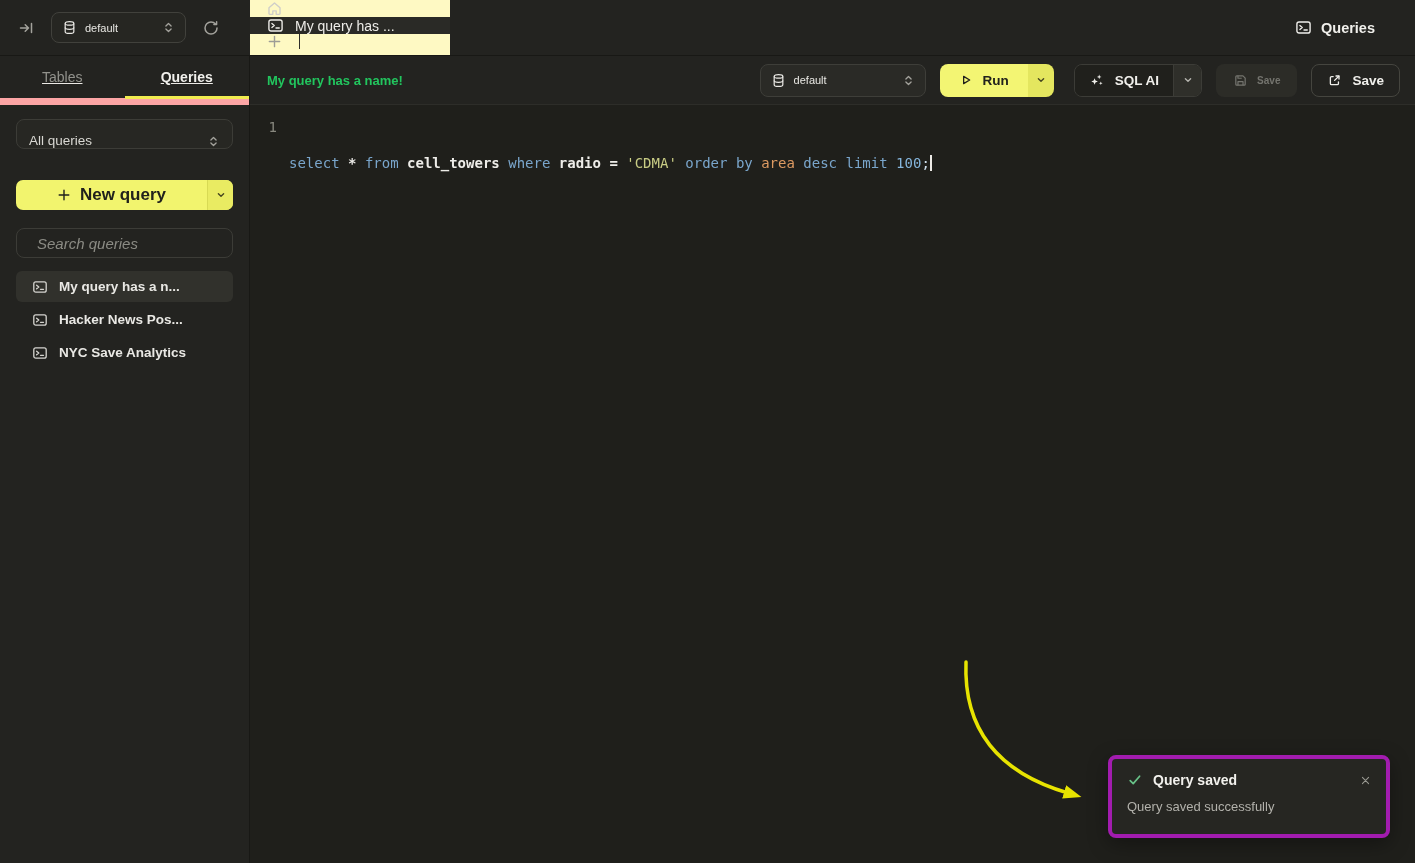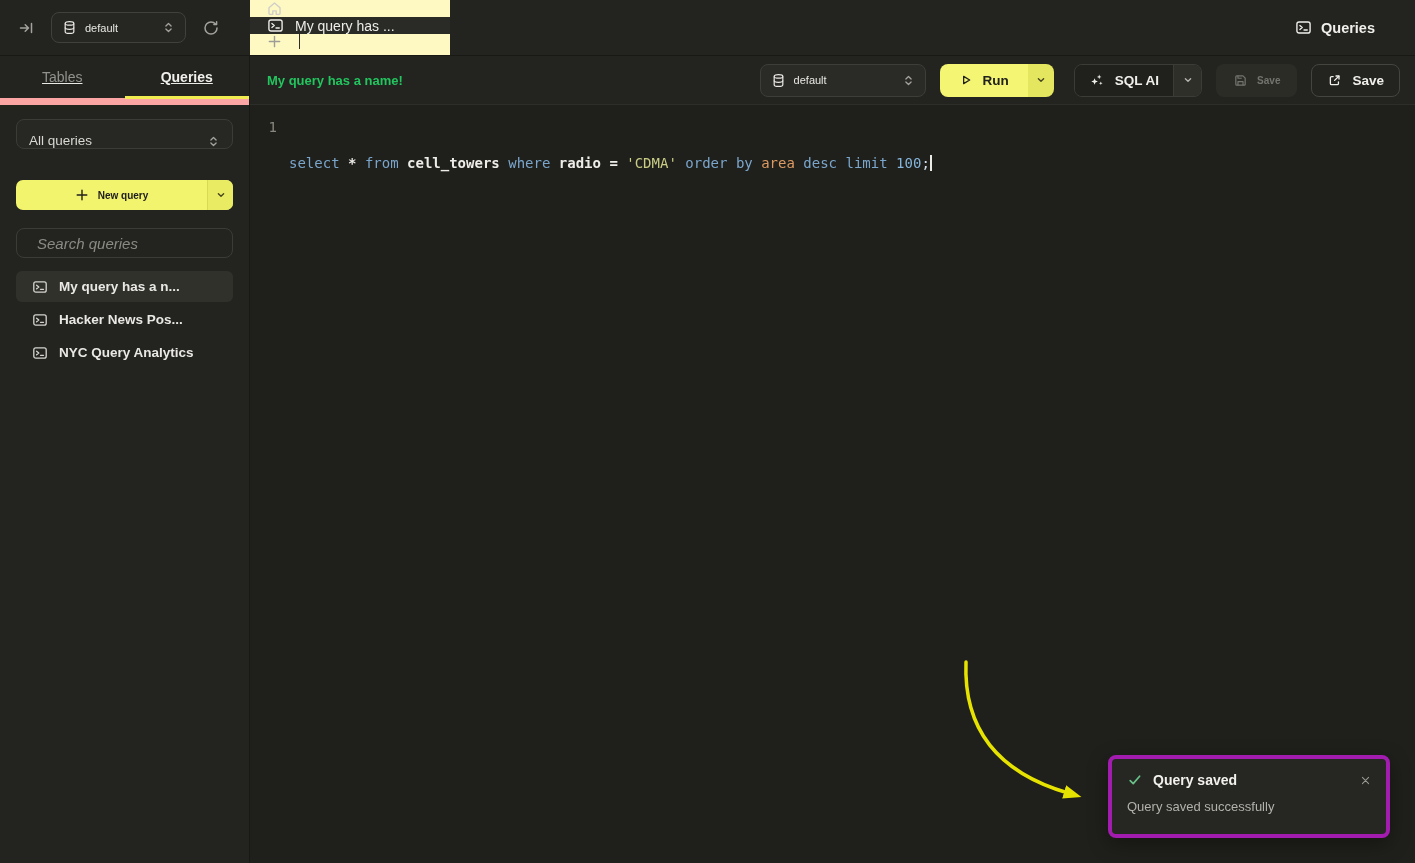--- a/index.html
+++ b/index.html
@@ -41,21 +41,21 @@
   .sidebar-tab.active { color:#f1f0ec; font-weight:600; }
   .sidebar-tab.active::after { content:""; position:absolute; left:0; right:0; bottom:-1px; height:3px;
     background:#f0eb4e; }
   .sidebar-body { padding:14px 16px 0; }
   .select-box { display:flex; align-items:flex-end; height:30px; background:#272723; border:1px solid #3c3c37;
     border-radius:8px; padding:0 12px; font-size:13.5px; color:#d9d8d3; cursor:pointer; }
   .select-box .updown { margin-left:auto; color:#a3a29c; }
   .newquery { margin-top:31px; height:30px; display:flex; border-radius:7px; overflow:hidden;
     background:#f2f46e; cursor:pointer; }
   .newquery-main { flex:1; display:flex; align-items:center; justify-content:center; gap:9px;
-    color:#21211c; font-size:10px; font-weight:600; }
+    color:#21211c; font-size:17px; font-weight:600; }
   .newquery-arrow { width:26px; display:flex; align-items:center; justify-content:center;
     background:#e9eb62; border-left:1px solid #d8da54; color:#45451f; }
   .searchbox { margin-top:18px; height:30px; display:flex; align-items:center; gap:9px;
     border:1px solid #3c3c37; border-radius:8px; padding:0 11px; color:#8b8b84; }
   .searchbox input { flex:1; background:transparent; border:none; outline:none; font-size:15px;
     color:#f97316; font-family:"Liberation Sans", sans-serif;font-style:italic; }
   .searchbox input::placeholder { color:#8b8b84; }
   .query-list { margin-top:13px; display:flex; flex-direction:column; gap:2px; }
   .query-item { height:31px; display:flex; align-items:center; gap:11px; padding:0 16px;
     border-radius:6px; font-size:13.5px; font-weight:600; color:#e9e8e4; cursor:pointer; }
@@ -238,21 +238,21 @@
             <span>Hacker News Pos...</span>
           </div>
           <div class="query-item">
             <span class="q-icon">
                 <svg width="16" height="16" viewBox="0 0 16 16" fill="none" stroke="currentColor" stroke-width="1.3" stroke-linecap="round" stroke-linejoin="round">
                   <rect x="1.8" y="2.8" width="12.4" height="10.4" rx="2"></rect>
                   <path d="M4.6 6.2 6.8 8 4.6 9.8"></path>
                   <path d="M8.5 10.3h3"></path>
                 </svg>
               </span>
-            <span>NYC Query Analytics</span>
+            <span>NYC Save Analytics</span>
           </div>
         </div>
       </div>
     </aside>
 
     <main class="main">
       <div class="main-header">
         <div class="doc-title">My query has a name!</div>
 
         <div class="selector">

